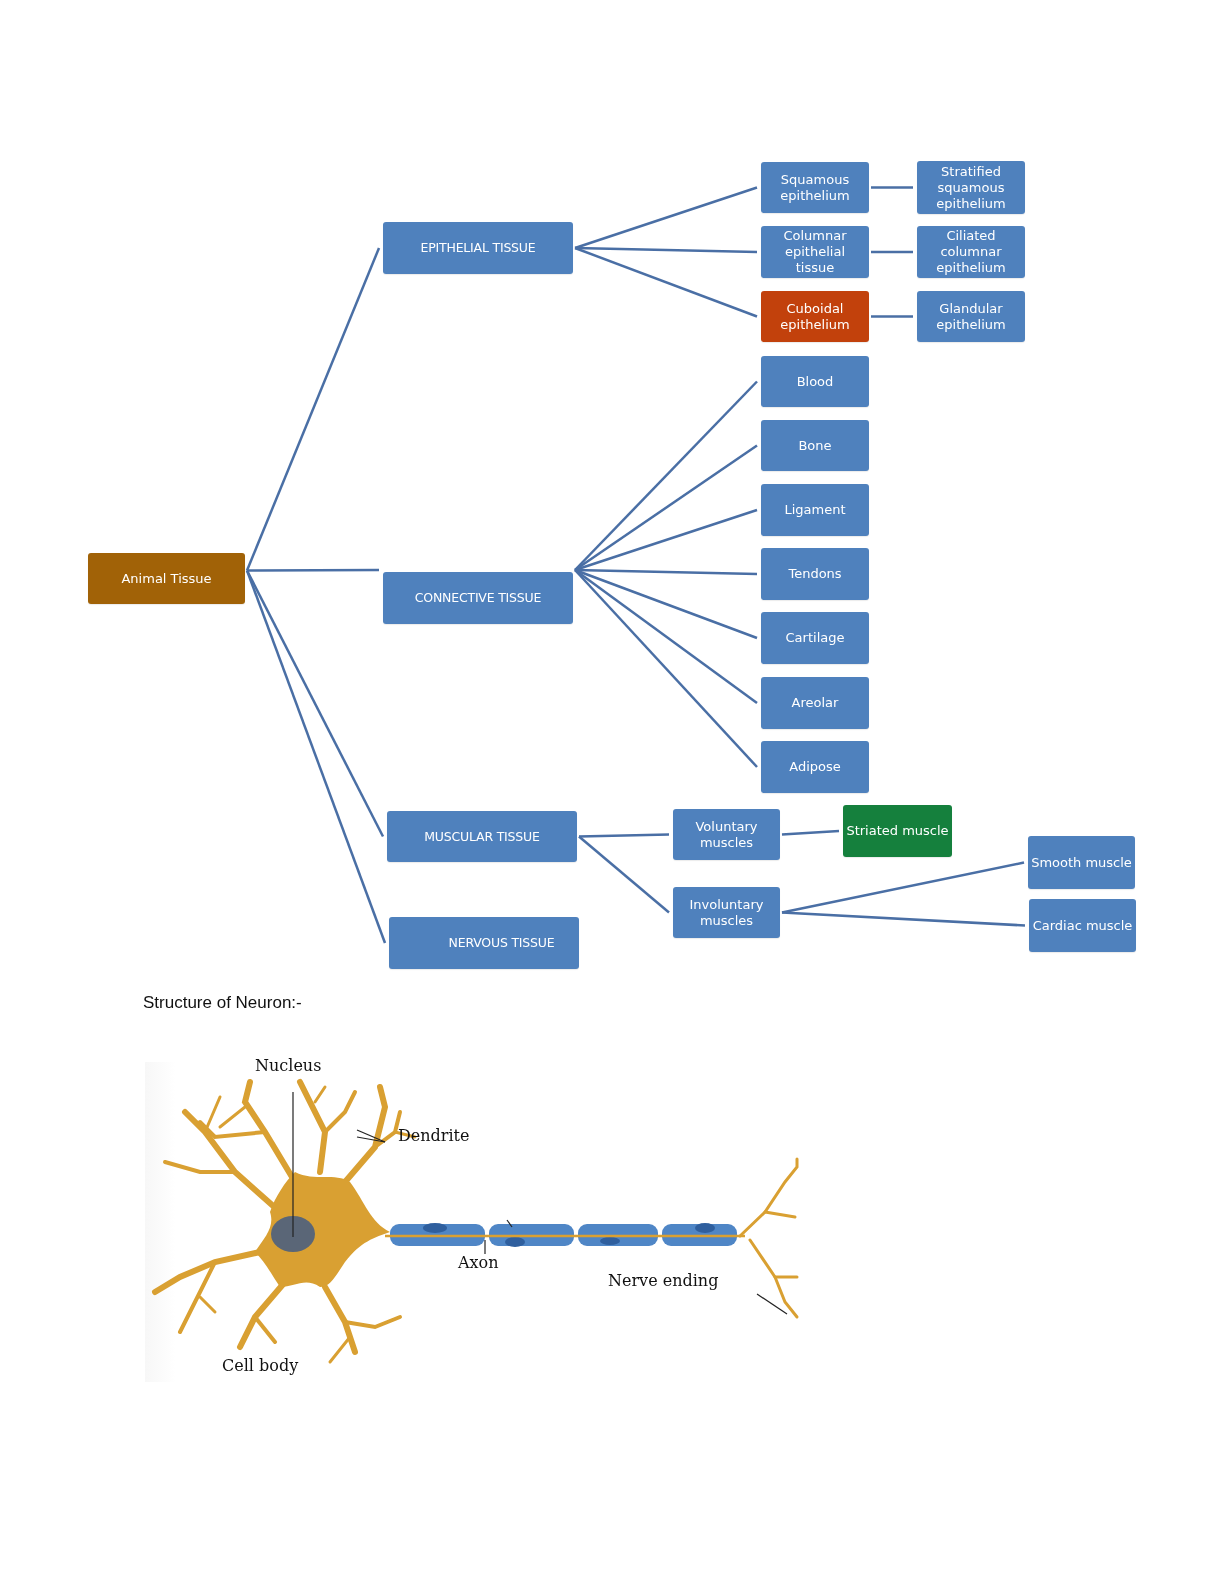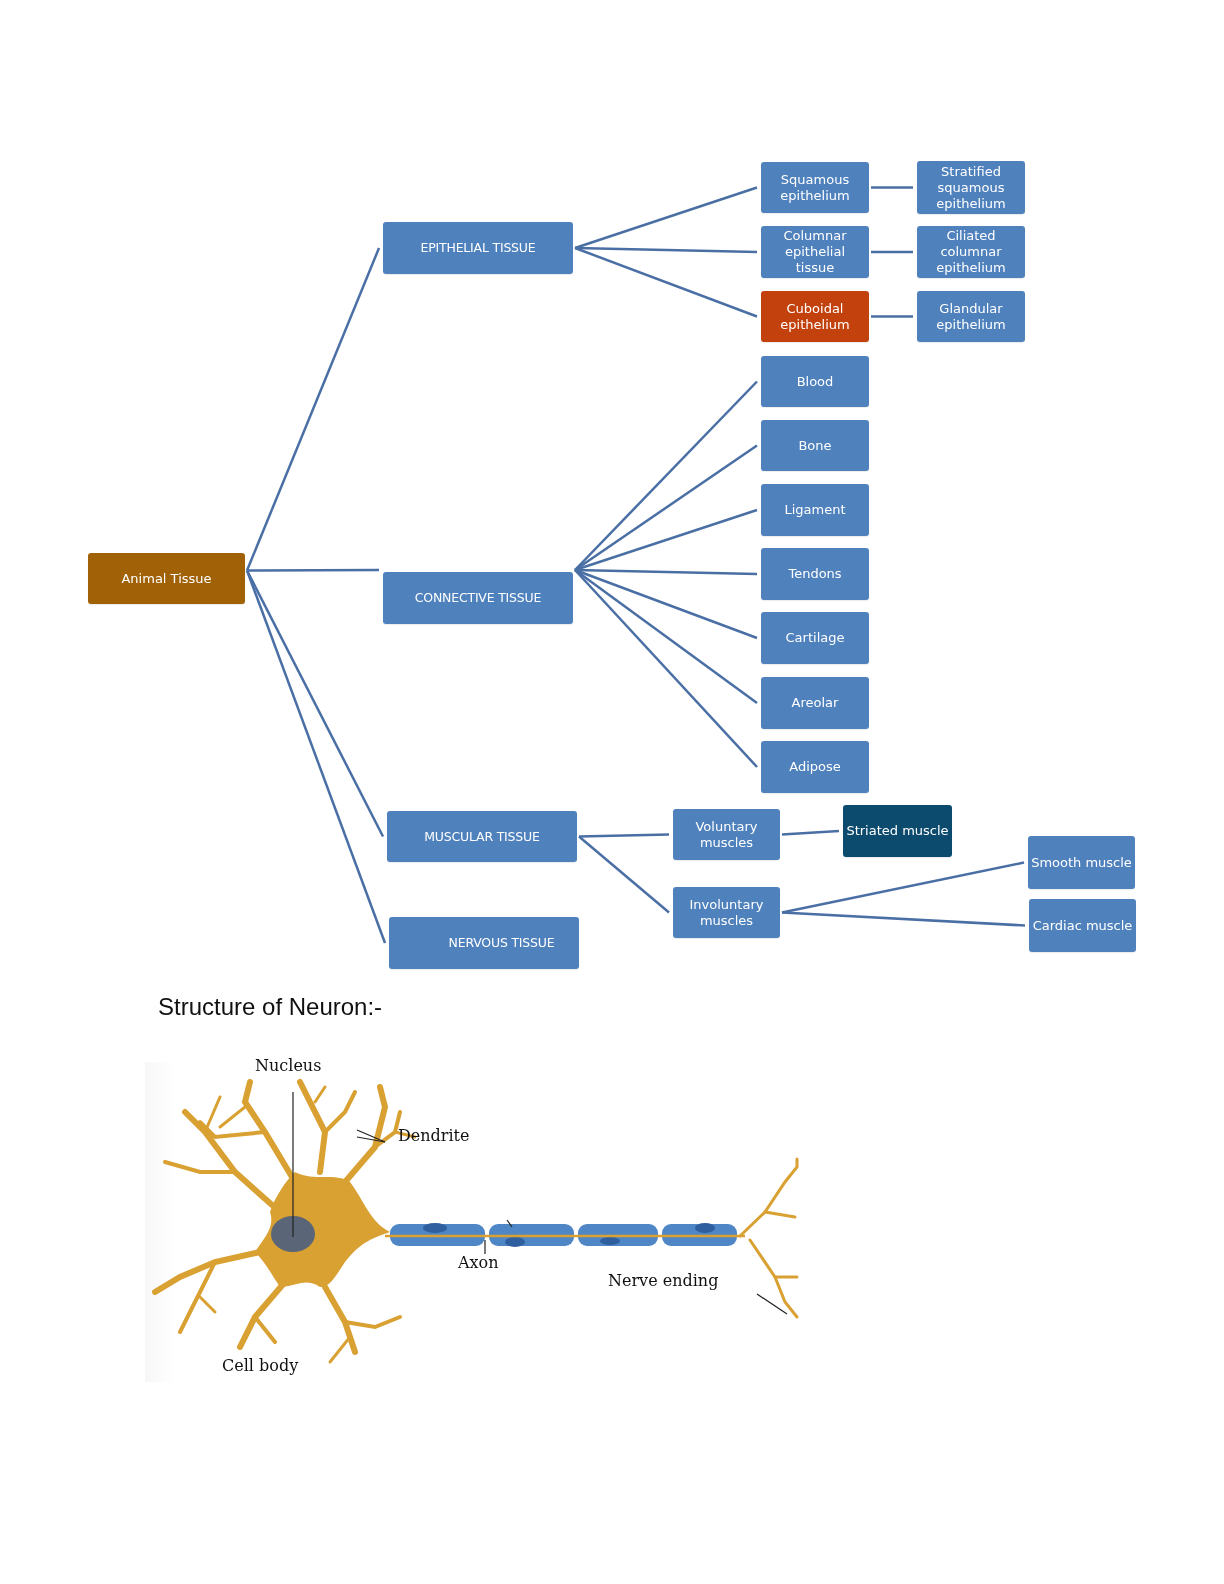--- a/index.html
+++ b/index.html
@@ -7,21 +7,21 @@
          font-family: "Liberation Sans", sans-serif; }
   #tree-lines { position: absolute; left: 0; top: 0; width: 1224px; height: 1000px; }
   .node {
     position: absolute; background: #4f81bd; color: #ffffff;
     border-radius: 3px; display: flex; align-items: center; justify-content: center;
     text-align: center; font-family: "DejaVu Sans", sans-serif; font-size: 13px;
     line-height: 16px; box-sizing: border-box; padding: 0 3px;
     box-shadow: 0 1px 1px rgba(0,0,0,0.08);
   }
   .node.caps { font-size: 12.5px; letter-spacing: -0.2px; }
-  #neuron-title { position: absolute; left: 158px; top: 993px; font-size: 24px; color: #111;
+  #neuron-title { position: absolute; left: 143px; top: 993px; font-size: 17px; color: #111;
                   font-family: "Liberation Sans", sans-serif; }
   #neuron-figure { position: absolute; left: 145px; top: 1062px; width: 660px; height: 320px;
                    background: linear-gradient(to right, #f7f7f7 0px, #ffffff 30px); }
   .nlabel { position: absolute; font-family: "DejaVu Serif", serif; font-size: 16px; color: #111; }
 </style>
 </head>
 <body>
 
 <svg id="tree-lines">
     <line x1="247" y1="570.5" x2="379" y2="248" stroke="#4a6fa5" stroke-width="2.5"></line>
@@ -61,21 +61,21 @@
     <div class="node" style="left: 917px; top: 291px; width: 108px; height: 51px; background: rgb(79, 129, 189); color: rgb(255, 255, 255);">Glandular epithelium</div>
     <div class="node" style="left: 761px; top: 356px; width: 108px; height: 51px; background: rgb(79, 129, 189); color: rgb(255, 255, 255);">Blood</div>
     <div class="node" style="left: 761px; top: 420px; width: 108px; height: 51px; background: rgb(79, 129, 189); color: rgb(255, 255, 255);">Bone</div>
     <div class="node" style="left: 761px; top: 484px; width: 108px; height: 52px; background: rgb(79, 129, 189); color: rgb(255, 255, 255);">Ligament</div>
     <div class="node" style="left: 761px; top: 548px; width: 108px; height: 52px; background: rgb(79, 129, 189); color: rgb(255, 255, 255);">Tendons</div>
     <div class="node" style="left: 761px; top: 612px; width: 108px; height: 52px; background: rgb(79, 129, 189); color: rgb(255, 255, 255);">Cartilage</div>
     <div class="node" style="left: 761px; top: 677px; width: 108px; height: 52px; background: rgb(79, 129, 189); color: rgb(255, 255, 255);">Areolar</div>
     <div class="node" style="left: 761px; top: 741px; width: 108px; height: 52px; background: rgb(79, 129, 189); color: rgb(255, 255, 255);">Adipose</div>
     <div class="node" style="left: 673px; top: 809px; width: 107px; height: 51px; background: rgb(79, 129, 189); color: rgb(255, 255, 255);">Voluntary muscles</div>
     <div class="node" style="left: 673px; top: 887px; width: 107px; height: 51px; background: rgb(79, 129, 189); color: rgb(255, 255, 255);">Involuntary muscles</div>
-    <div class="node" style="left: 843px; top: 805px; width: 109px; height: 52px; background: #0c4a6e; color: rgb(255, 255, 255);">Striated muscle</div>
+    <div class="node" style="left: 843px; top: 805px; width: 109px; height: 52px; background: #15803d; color: rgb(255, 255, 255);">Striated muscle</div>
     <div class="node" style="left: 1028px; top: 836px; width: 107px; height: 53px; background: rgb(79, 129, 189); color: rgb(255, 255, 255);">Smooth muscle</div>
     <div class="node" style="left: 1029px; top: 899px; width: 107px; height: 53px; background: rgb(79, 129, 189); color: rgb(255, 255, 255);">Cardiac muscle</div>
   </div>
 
 <div id="neuron-title">Structure of Neuron:-</div>
 
 <div id="neuron-figure">
   <svg width="660" height="320" viewBox="0 0 660 320">
     <g stroke="#d9a032" stroke-linecap="round" fill="none">
       <path d="M135 150 L90 110 L60 70 L40 50" stroke-width="6"></path>

